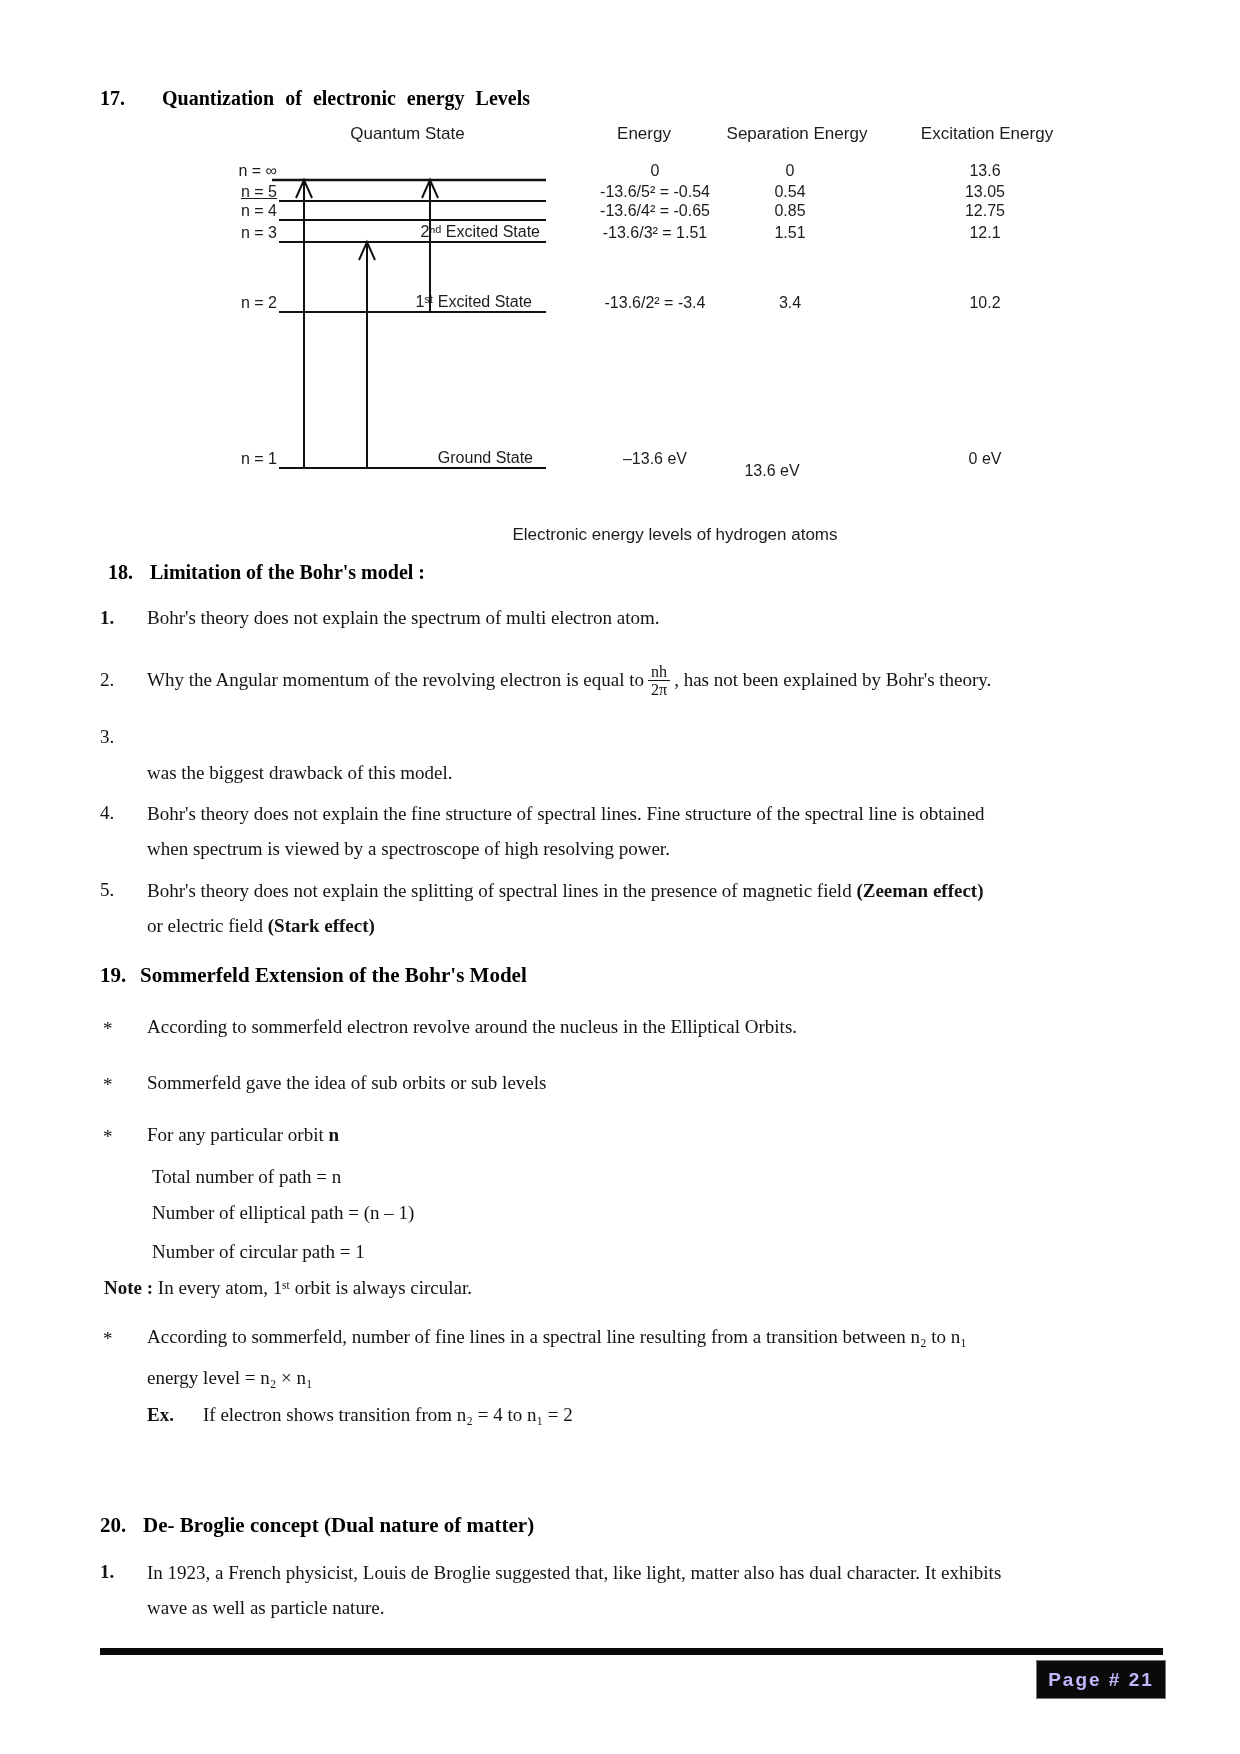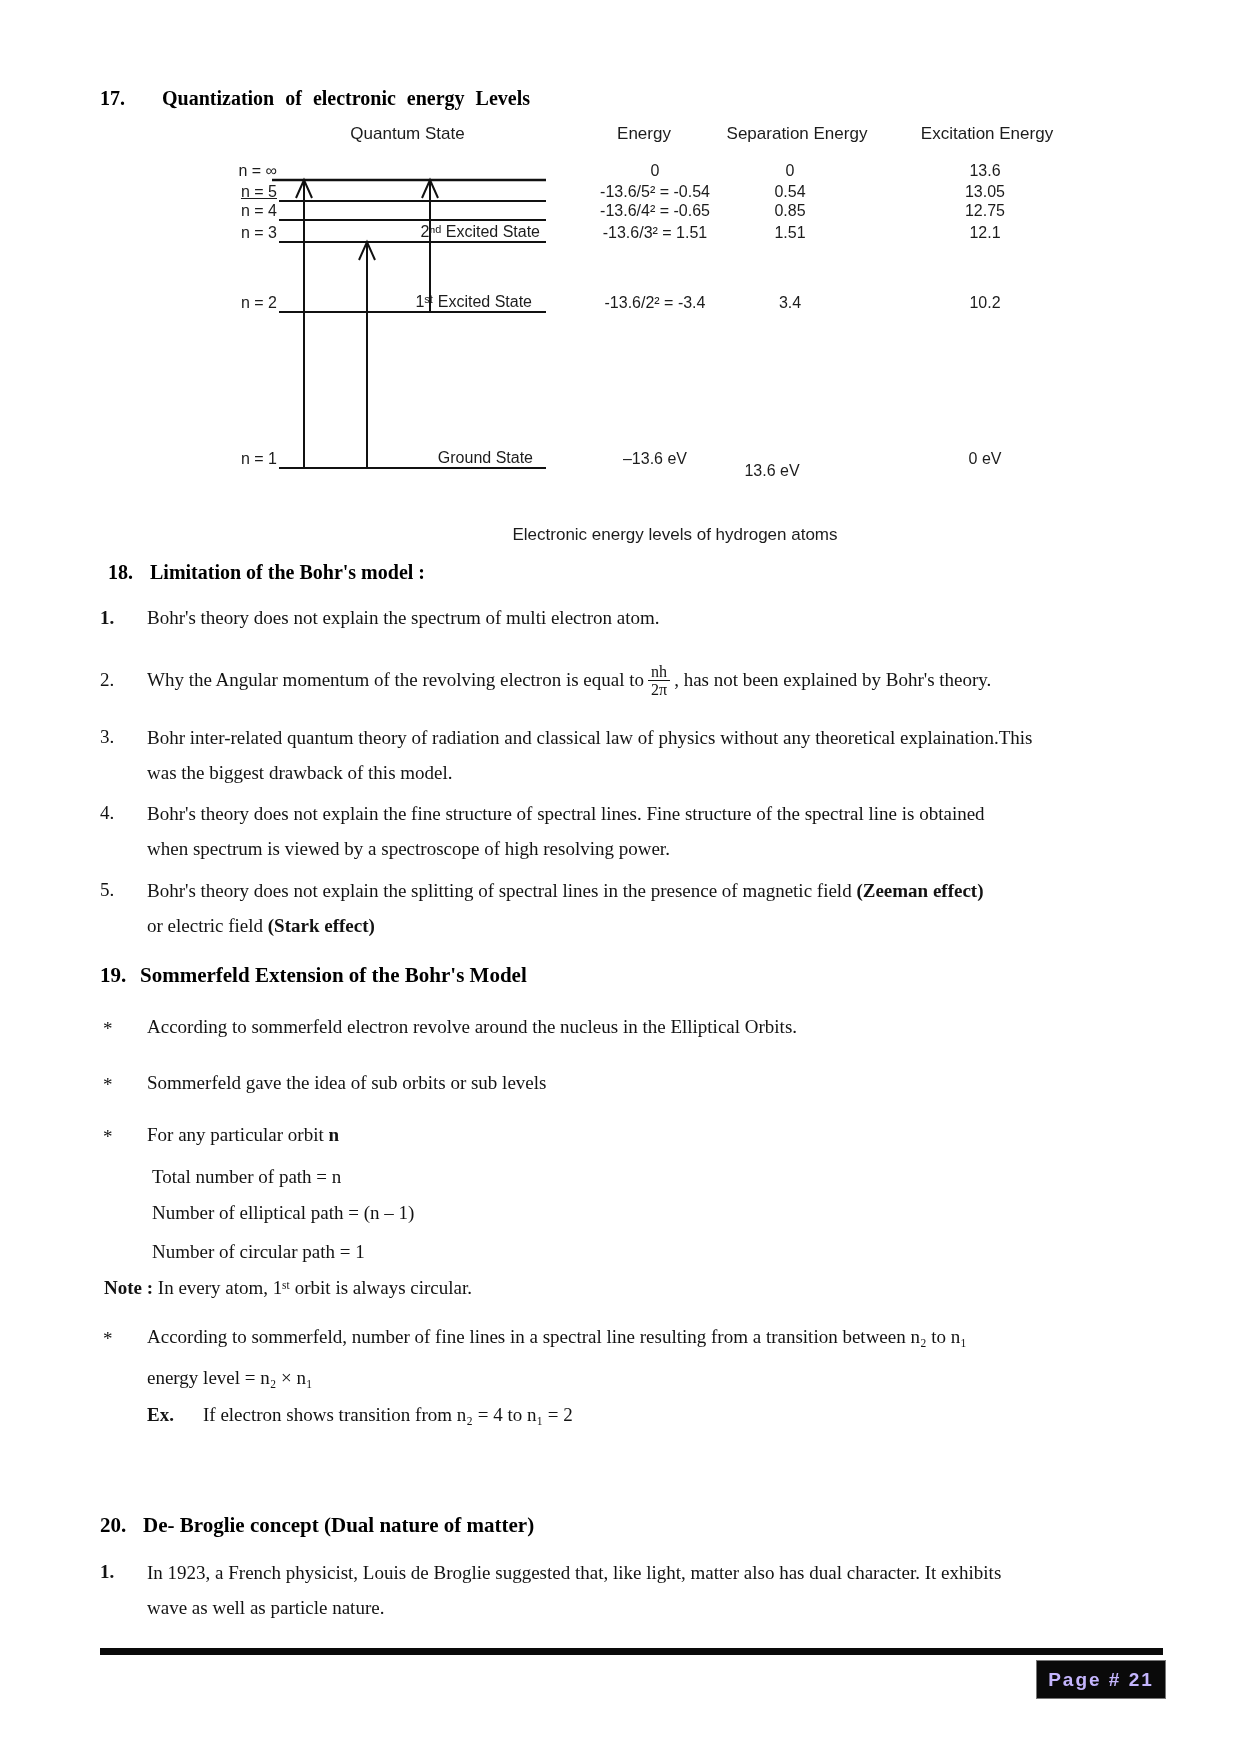--- a/index.html
+++ b/index.html
@@ -98,21 +98,21 @@
     <span class="serif">Why the Angular momentum of the revolving electron is equal to</span>
     <span class="frac serif">
       <span class="fn">nh</span>
       <span class="fd">2π</span>
     </span>
     <span class="serif">, has not been explained by Bohr's theory.</span>
   </div>
 
   <span class="abs serif" style="left:100px;top:726px;">3.</span>
   <div class="abs serif twoline" style="left:147px;top:720px;width:1005px;">
-    <span>Bohr inter-related quantum theory of radiation and classical law of physics without any theoretical explaination.This</span><br>
+    <br>
     <span>was the biggest drawback of this model.</span>
   </div>
 
   <span class="abs serif" style="left:100px;top:802px;">4.</span>
   <div class="abs serif twoline" style="left:147px;top:796px;width:1005px;">
     <span>Bohr's theory does not explain the fine structure of spectral lines. Fine structure of the spectral line is obtained</span><br>
     <span>when spectrum is viewed by a spectroscope of high resolving power.</span>
   </div>
 
   <span class="abs serif" style="left:100px;top:879px;">5.</span>

